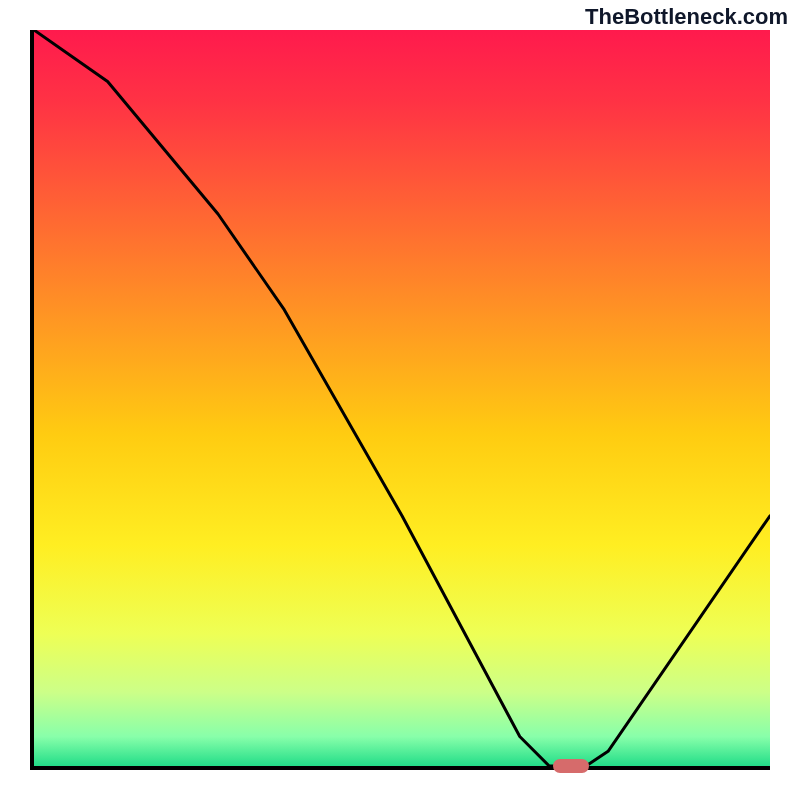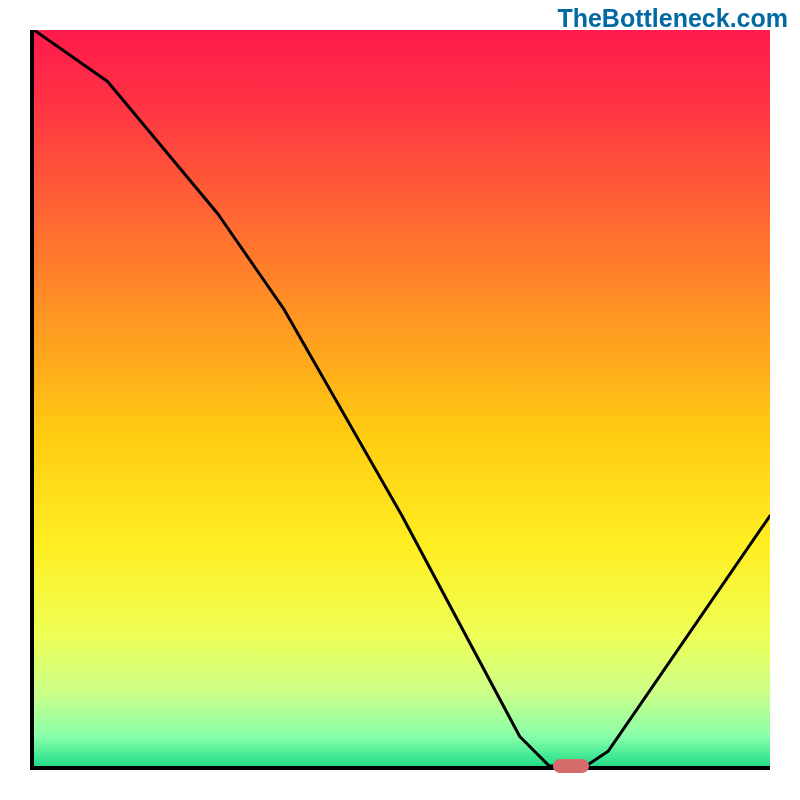--- a/index.html
+++ b/index.html
@@ -12,23 +12,23 @@
   }
   .container {
     position: relative;
     width: 800px;
     height: 800px;
   }
   .watermark {
     position: absolute;
     top: 4px;
     right: 12px;
-    font-size: 25px;
+    font-size: 22px;
     font-weight: bold;
-    color: #0369a1;
+    color: #0f172a;
     z-index: 10;
   }
   .plot-area {
     position: absolute;
     left: 30px;
     top: 30px;
     width: 740px;
     height: 740px;
     border-left: 4px solid #000;
     border-bottom: 4px solid #000;

